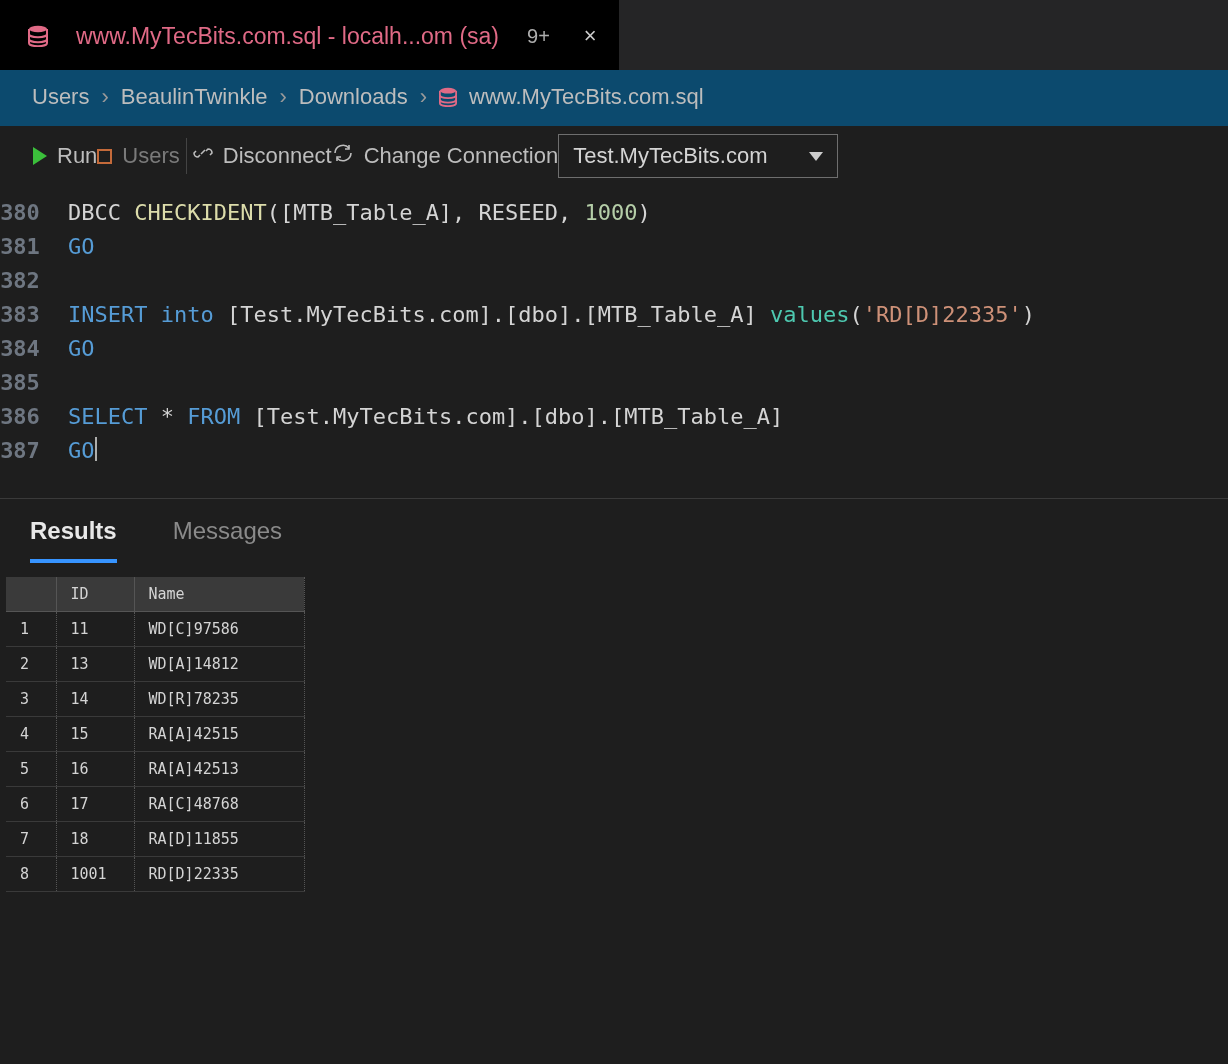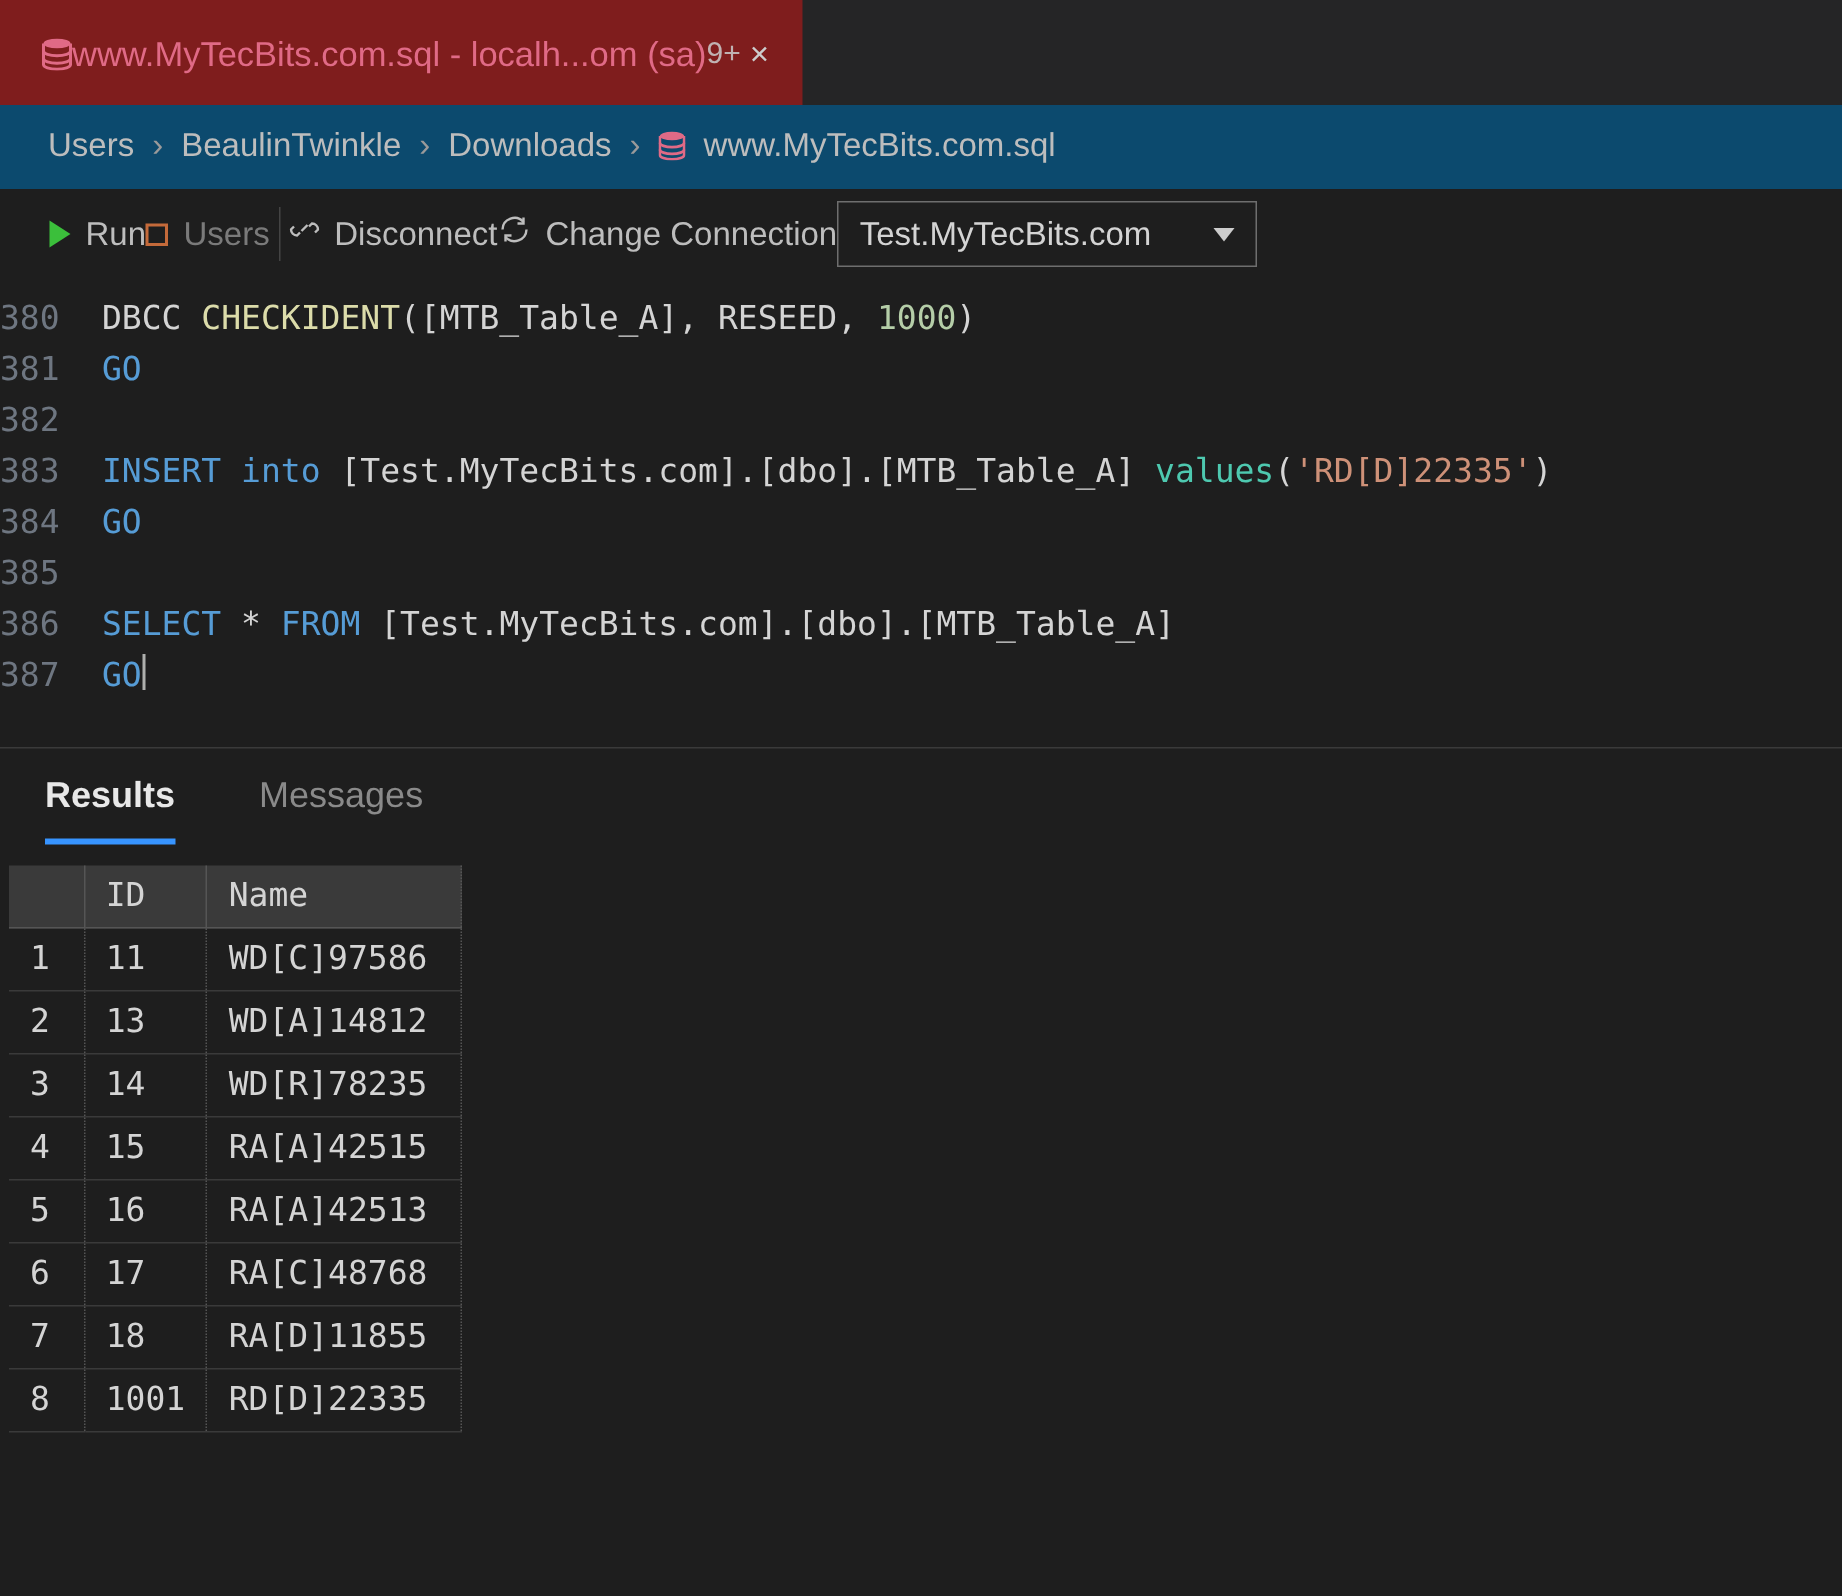--- a/index.html
+++ b/index.html
@@ -14,23 +14,23 @@
   
   .tabbar {
     display: flex;
     height: 70px;
     background: #252526;
     align-items: stretch;
   }
   .tab {
     display: flex;
     align-items: center;
-    gap: 0;
+    gap: 28px;
     padding: 0 22px 0 28px;
-    background: #7f1d1d;
+    background: #000000;
     border-top: 2px solid transparent;
   }
   .tab.active { border-top-color: transparent; }
   .tab-title { color: #e06a86; font-size: 23px; }
   .tab-badge { color: #cccccc; font-size: 20px; opacity: .85; }
   .close-x { color: #cccccc; font-size: 22px; margin-left: 6px; cursor: pointer; }
   .db-icon svg { display:block; }
   
   .breadcrumb {
     display: flex;
@@ -65,40 +65,40 @@
   .chev-down { width:0;height:0;border-left:7px solid transparent;border-right:7px solid transparent;border-top:9px solid #ccc; }
   
   .editor {
     font-family: Menlo, Consolas, monospace;
     font-size: 22px;
     line-height: 34px;
     padding: 6px 0 30px 0;
     background:#1e1e1e;
   }
   .eline { display:flex; }
-  .lineno { width:68px; text-align:left; padding-right:28px; color:#6e7681; user-select:none; }
+  .lineno { width:68px; text-align:center; padding-right:28px; color:#6e7681; user-select:none;font-weight:bold; }
   .code { white-space: pre; color:#d4d4d4; }
   .kw-blue  { color:#569cd6; }
   .kw-teal  { color:#4ec9b0; }
   .num      { color:#b5cea8; }
   .str      { color:#ce9178; }
   .fn       { color:#dcdcaa; }
   .cursor   { display:inline-block; width:2px; height:24px; background:#aeafad; vertical-align:-3px; }
   
   .hrule { height:1px; background:#3a3a3a; }
   .result-tabs {
     display:flex; gap:56px; padding:18px 30px 0 30px; font-size:24px;
   }
   .rtab { color:#8a8a8a; padding-bottom:14px; cursor:pointer; }
   .rtab.active { color:#e8e8e8; font-weight:600; border-bottom:4px solid #3794ff; }
   .grid-wrap { padding: 14px 0 0 6px; }
   table.grid {
     border-collapse: collapse;
     font-family: Menlo, Consolas, monospace;
-    font-size:22px;
+    font-size:15px;
     color:#d4d4d4;
   }
   table.grid th {
     background:#3a3a3a; color:#d4d4d4; font-weight:400;
     text-align:left; padding:8px 14px;
     border-right:1px solid #555; border-bottom:1px solid #555;
   }
   table.grid th.corner { background:#3a3a3a; width:50px; }
   table.grid td {
     padding:8px 14px;

